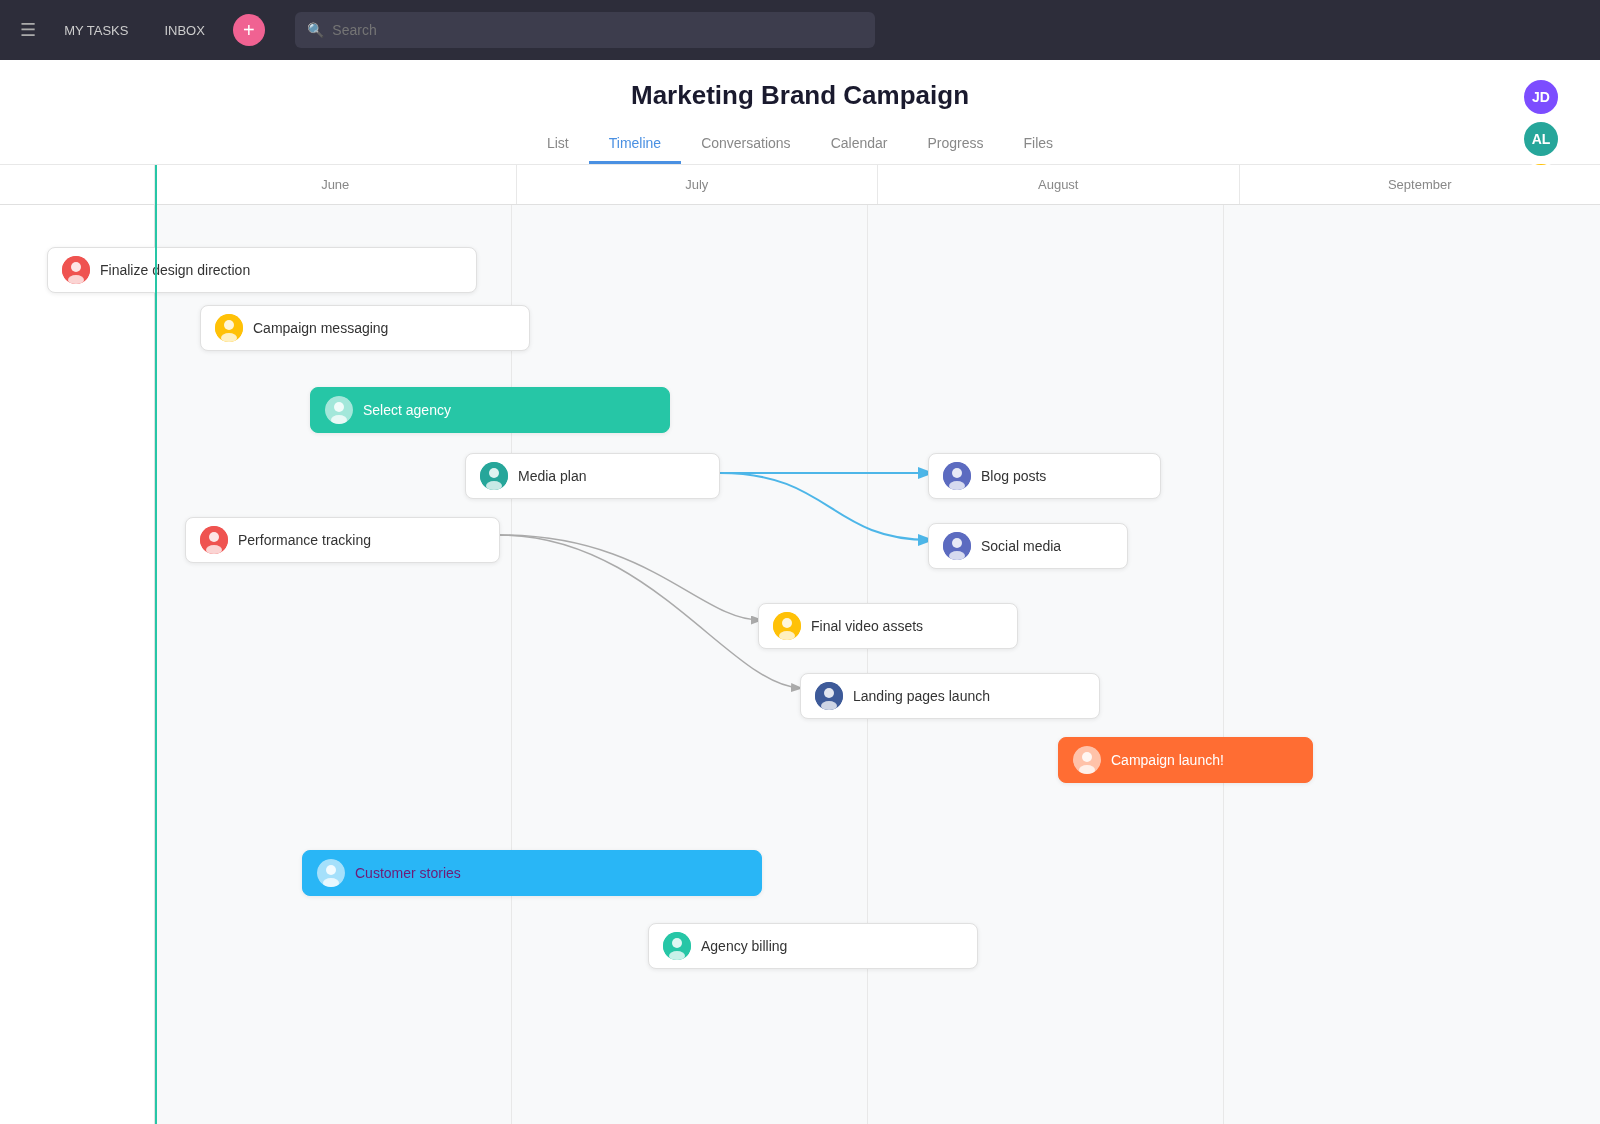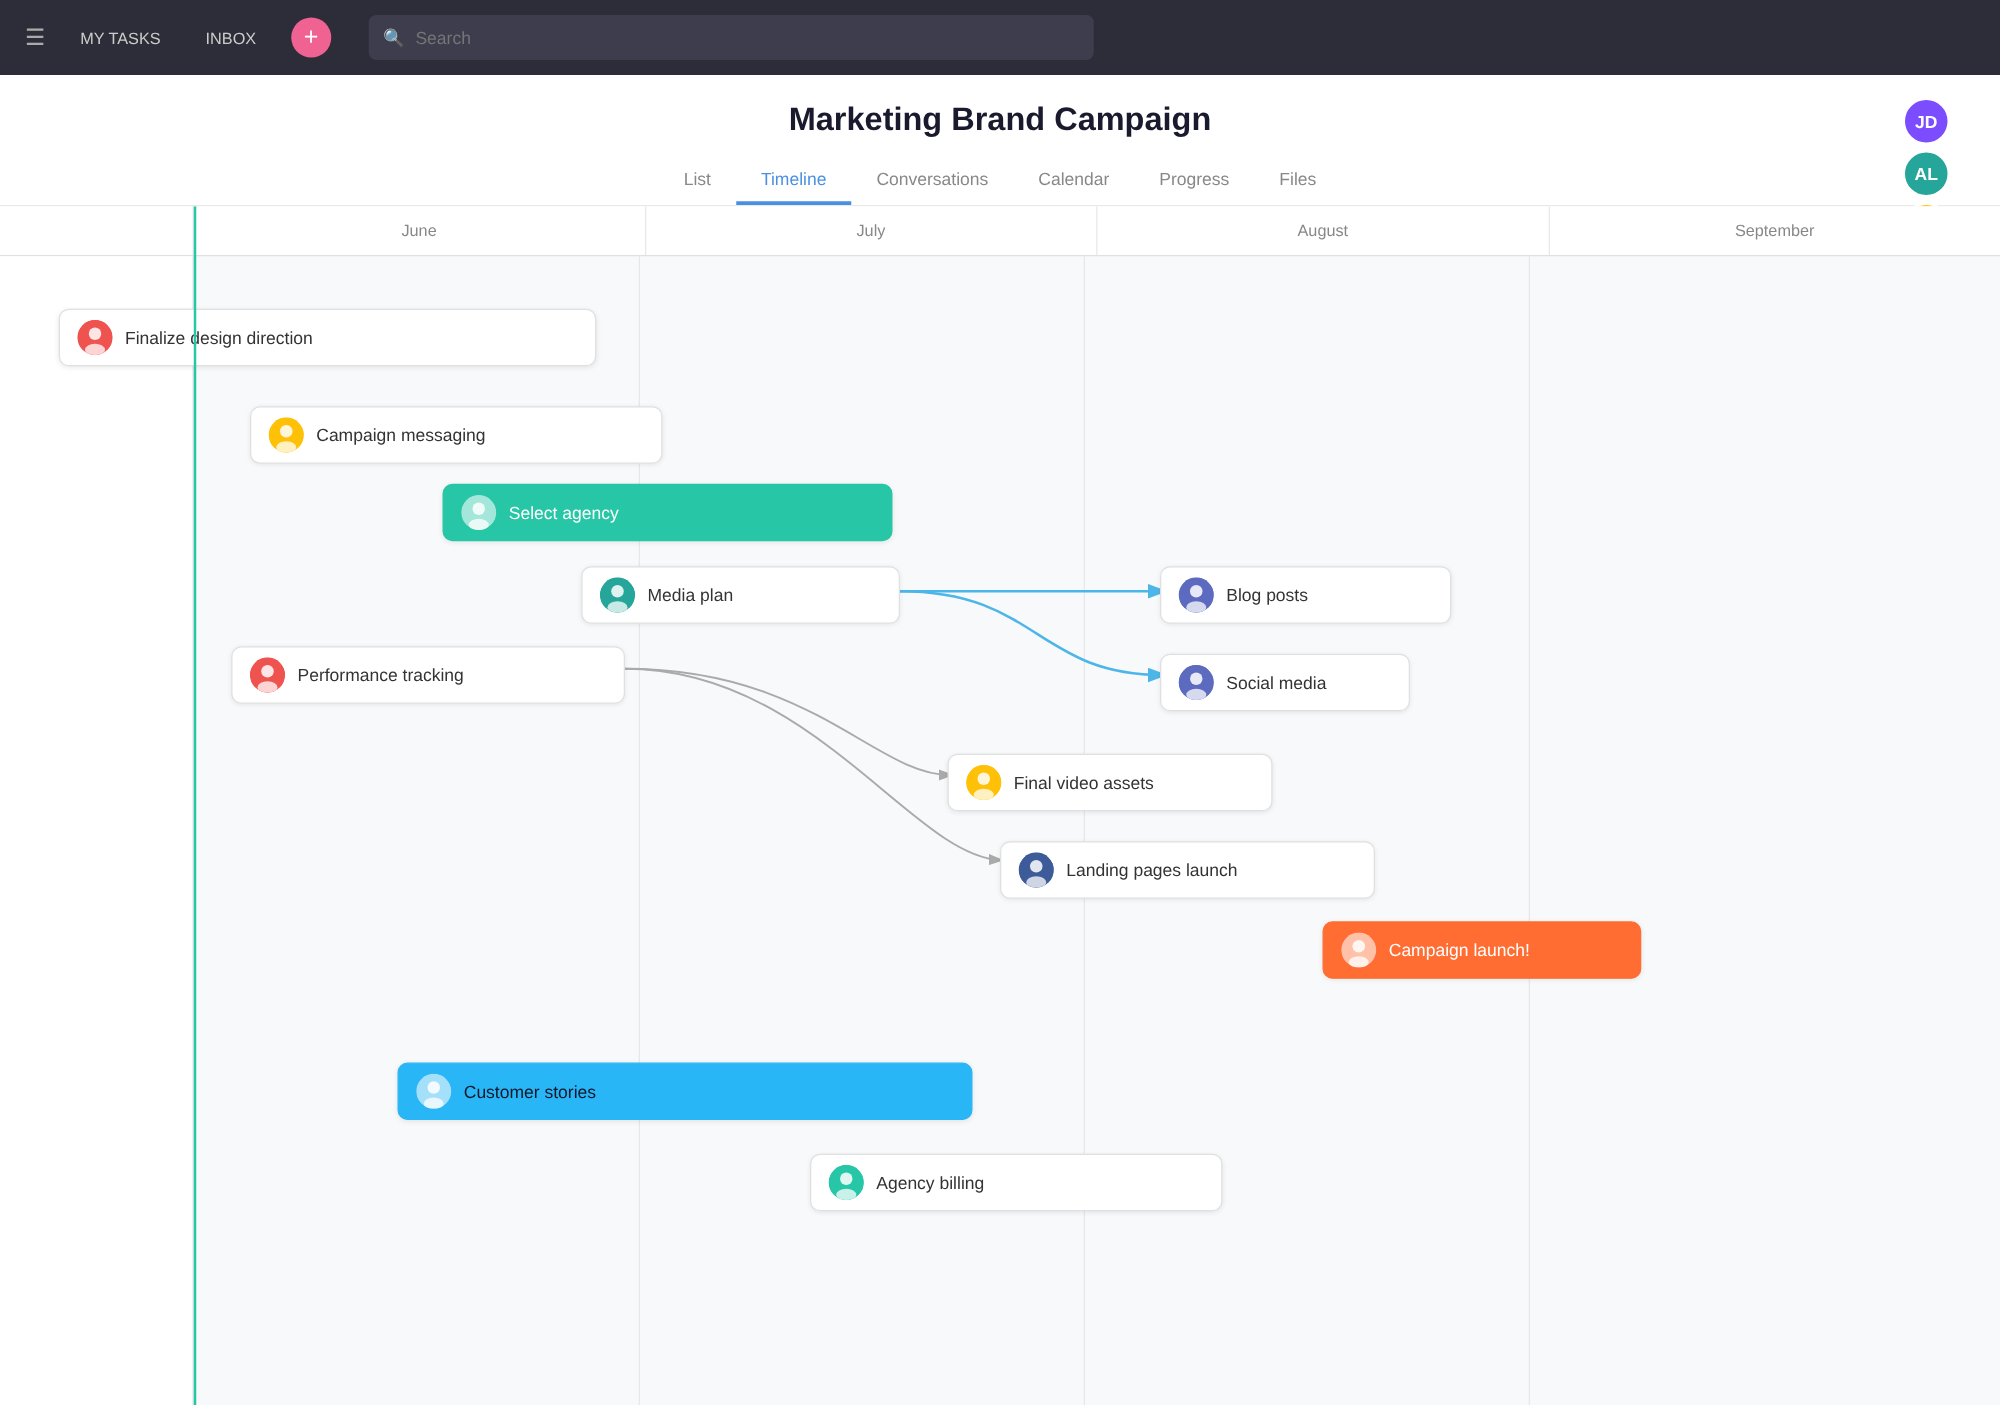--- a/index.html
+++ b/index.html
@@ -130,22 +130,21 @@
       cursor: pointer;
     }
     .task-card.green-filled {
       background: #26c6a6;
       border-color: #26c6a6;
       color: white;
     }
     .task-card.blue-filled {
       background: #29b6f6;
       border-color: #29b6f6;
-      color: #0f172a;
-      margin-left: 16px;
+      color: #701a75;
     }
     .task-card.orange-filled {
       background: #ff6d33;
       border-color: #ff6d33;
       color: white;
     }
 
     .task-avatar {
       width: 28px; height: 28px; border-radius: 50%;
       display: flex; align-items: center; justify-content: center;
@@ -249,32 +248,32 @@
       <div class="task-avatar" style="background:#ef5350;">
         <svg viewBox="0 0 28 28" width="28" height="28">
             <circle cx="14" cy="14" r="14" fill="#ef5350"></circle>
             <circle cx="14" cy="11" r="5" fill="rgba(255,255,255,0.85)"></circle>
             <ellipse cx="14" cy="24" rx="8" ry="5" fill="rgba(255,255,255,0.75)"></ellipse>
           </svg>
       </div>
       <span>Finalize design direction</span>
     </div>
 
-    <div class="task-card" style="left:200px; top:120px; width:330px;gap:10px;">
+    <div class="task-card" style="left:200px; top:100px; width:330px;gap:10px;">
       <div class="task-avatar" style="background:#ffc107;">
         <svg viewBox="0 0 28 28" width="28" height="28">
             <circle cx="14" cy="14" r="14" fill="#ffc107"></circle>
             <circle cx="14" cy="11" r="5" fill="rgba(255,255,255,0.85)"></circle>
             <ellipse cx="14" cy="24" rx="8" ry="5" fill="rgba(255,255,255,0.75)"></ellipse>
           </svg>
       </div>
       <span>Campaign messaging</span>
     </div>
 
-    <div class="task-card green-filled" style="left:310px; top:182px; width:360px;margin-left:44px;">
+    <div class="task-card green-filled" style="left:310px; top:182px; width:360px;">
       <div class="task-avatar" style="background:rgba(255,255,255,0.3);">
         <svg viewBox="0 0 28 28" width="28" height="28">
             <circle cx="14" cy="14" r="14" fill="rgba(255,255,255,0.4)"></circle>
             <circle cx="14" cy="11" r="5" fill="rgba(255,255,255,0.85)"></circle>
             <ellipse cx="14" cy="24" rx="8" ry="5" fill="rgba(255,255,255,0.75)"></ellipse>
           </svg>
       </div>
       <span>Select agency</span>
     </div>
 

